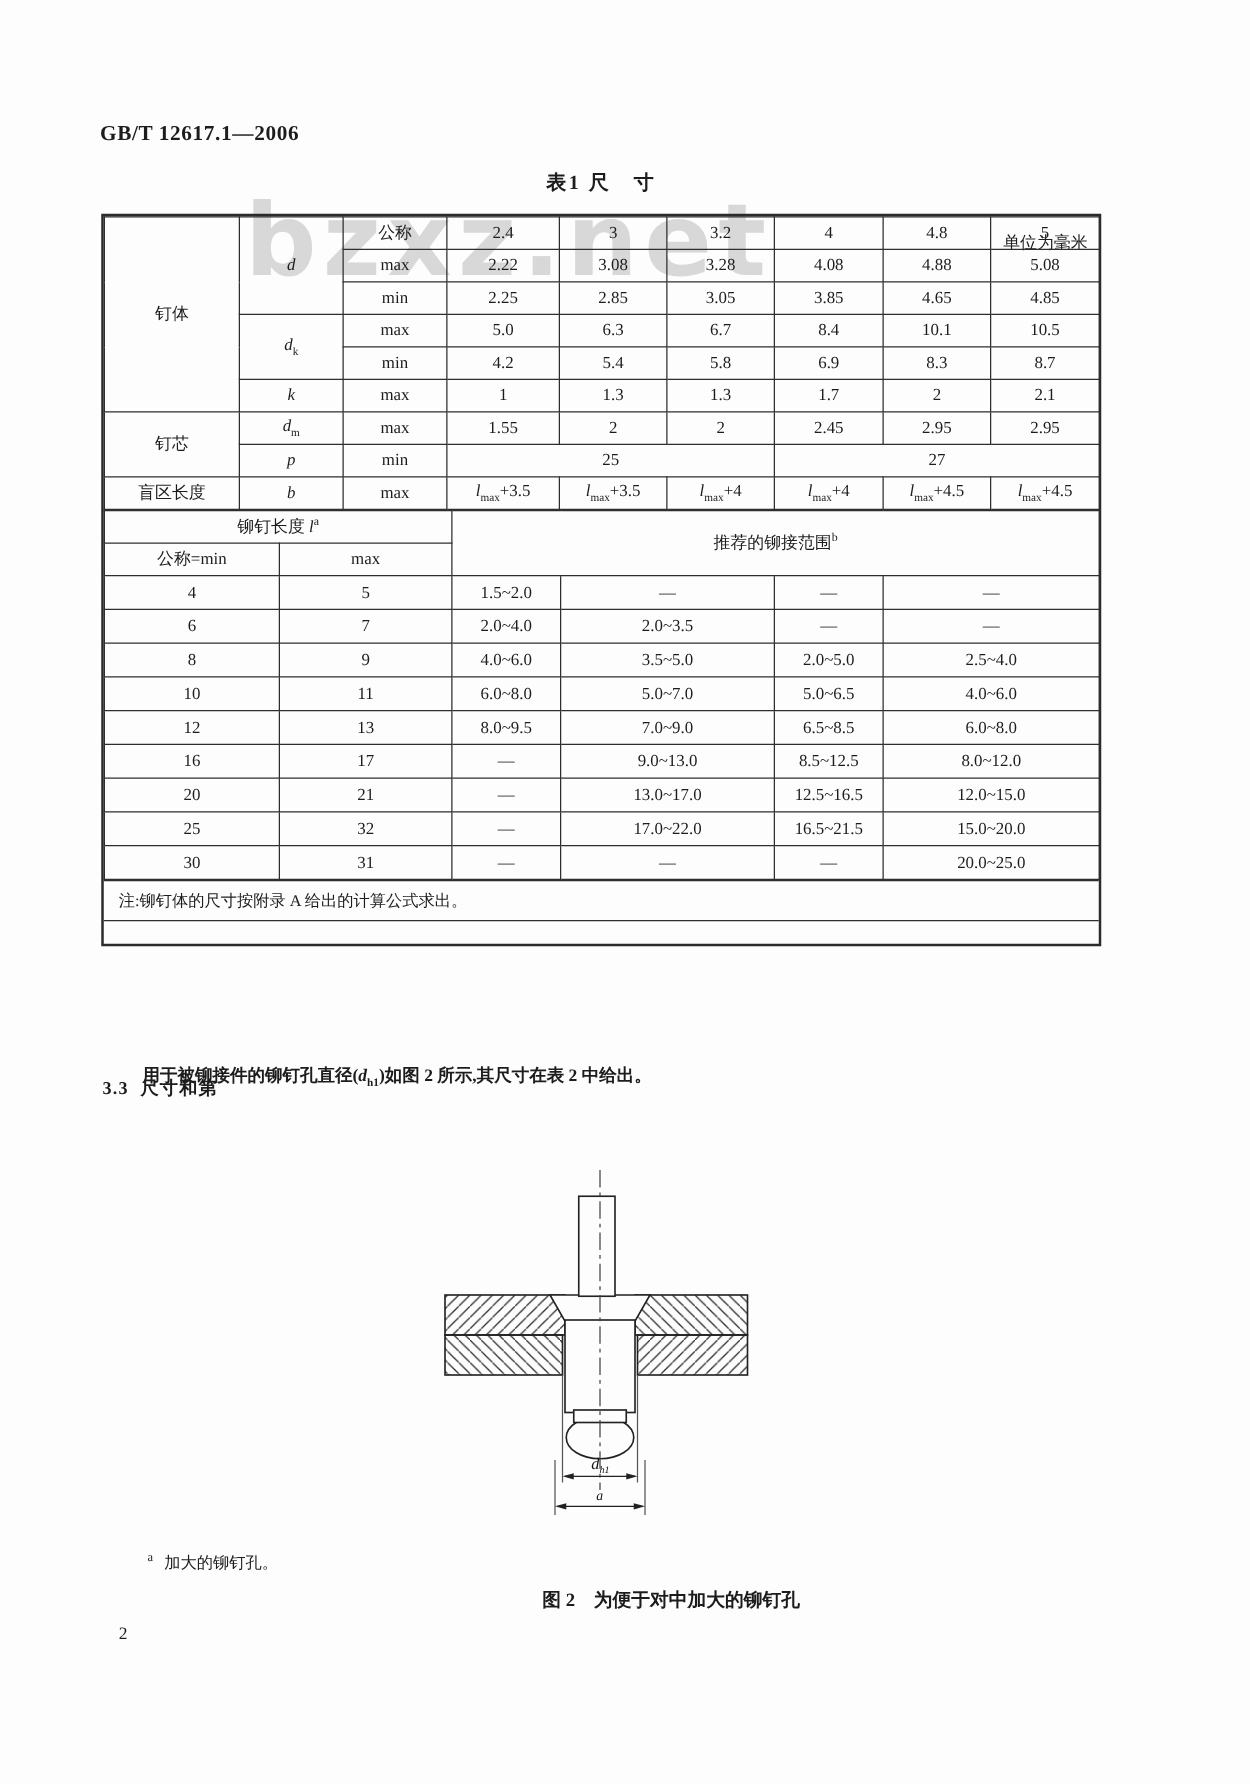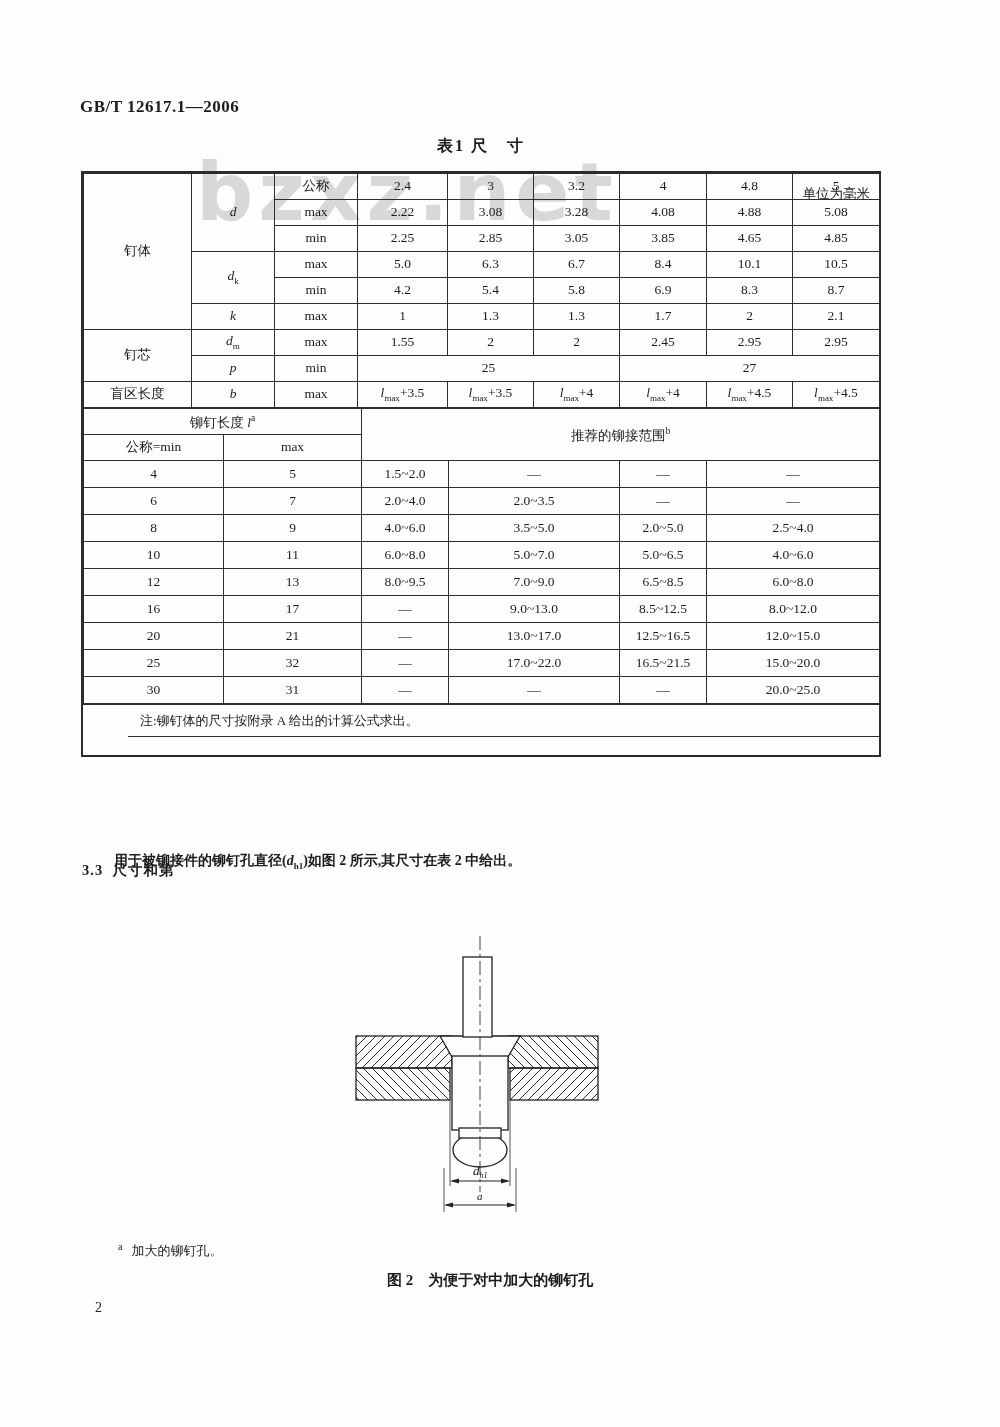--- a/index.html
+++ b/index.html
@@ -37,40 +37,40 @@
     border:1.5px solid #2e2e2e;text-align:center;vertical-align:middle;
     padding:0 2px;font-size:13.5px;line-height:1.1;background:transparent;
     overflow:hidden;
   }
   .t-upper tr{height:26px;}
   .t-lower tr.hrow{height:26px;}
   .t-lower tr.drow{height:27px;}
   .sym{font-style:italic;font-family:"Liberation Serif",serif;}
   sub{font-size:9px;}
   sup{font-size:9.5px;}
-  .notes{border-top:1.5px solid #2e2e2e;font-size:13px;padding-left:45px;}
+  .notes{border-top:1.5px solid #2e2e2e;font-size:13px;}
   .note-row{
     border-bottom:1.5px solid #2e2e2e;padding:7px 10px 6px 12px;text-align:left;
   }
   .fnotes{padding:8px 18px 10px 26px;text-align:left;}
   .fnote{margin:4px 0 6px 0;line-height:1.75;}
   .fnote sup{margin-right:10px;font-size:10px;}
   .sec-head{
     position:absolute;left:82px;top:861px;font-weight:bold;font-size:14.5px;letter-spacing:1px;
   }
   .sec-body{
     position:absolute;left:114px;top:852px;font-size:14px;font-weight:bold;
   }
   .figure-svg{position:absolute;left:340px;top:928px;}
   .fig-fnote{
     position:absolute;left:118px;top:1241px;font-size:13px;
   }
   .fig-fnote sup{margin-right:9px;font-size:10px;}
   .fig-caption{
-    position:absolute;left:340px;top:1271px;width:300px;text-align:center;
+    position:absolute;left:340px;top:1271px;width:300px;text-align:right;
     font-weight:bold;font-size:15px;
   }
   .page-number{
     position:absolute;left:95px;top:1300px;font-size:14px;
   }
   .edge-right{position:absolute;right:3px;top:0;width:1px;height:100%;background:#e6e6e6;}
 </style>
 </head>
 <body>
 

